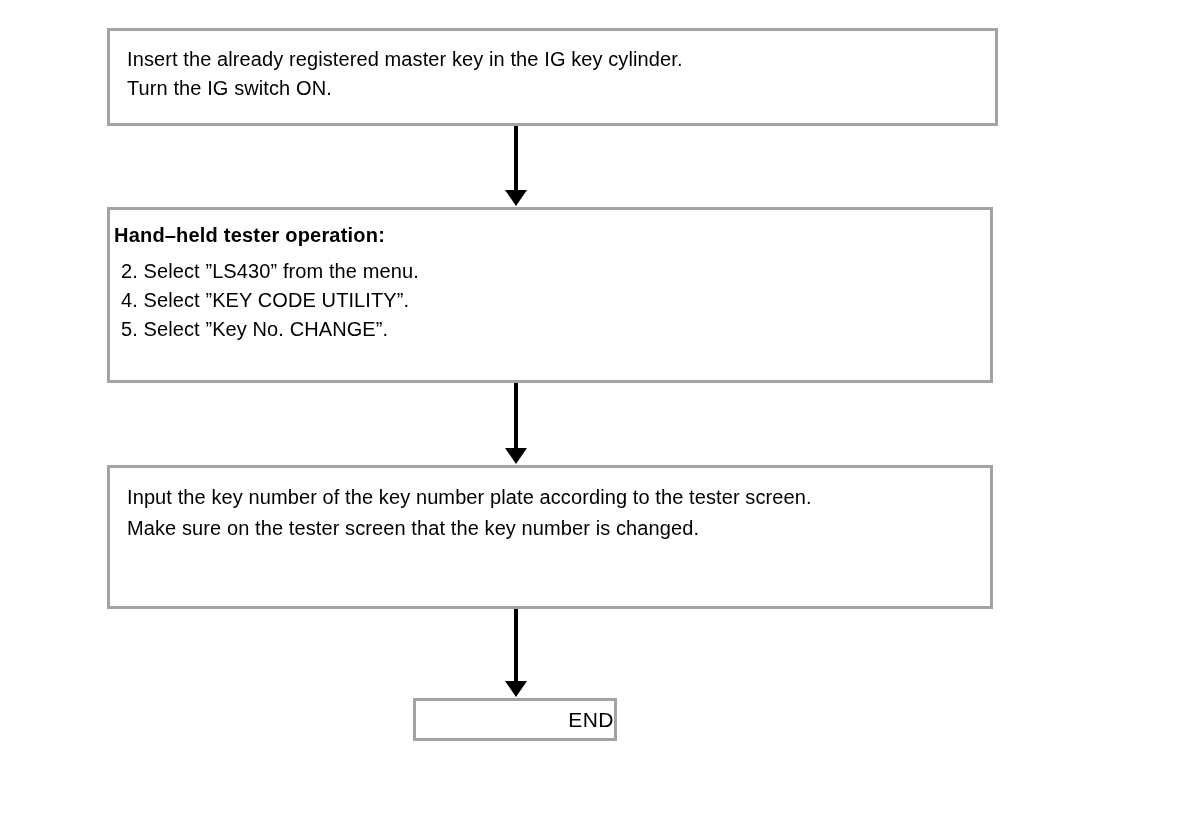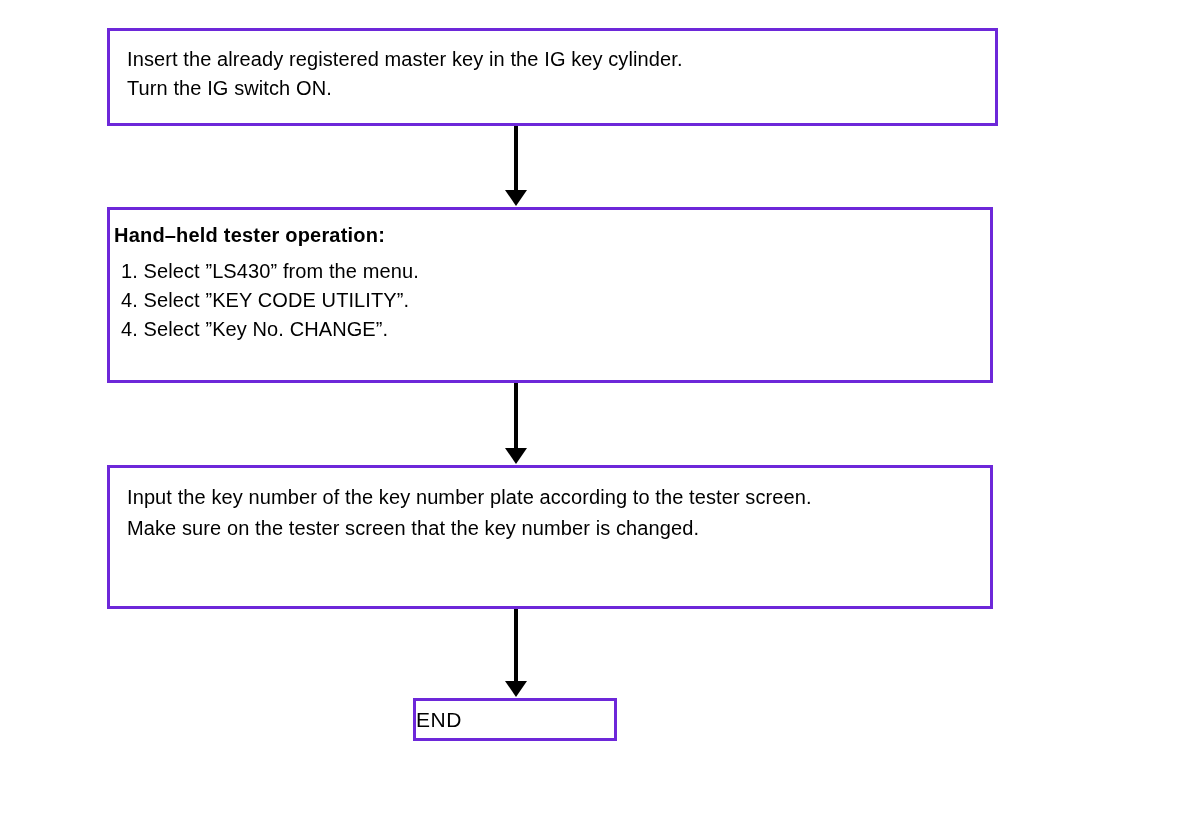--- a/index.html
+++ b/index.html
@@ -18,21 +18,21 @@
 
   .flowchart {
     position: absolute;
     inset: 0;
   }
 
   
   .node {
     position: absolute;
     box-sizing: border-box;
-    border: 3px solid #6d28d9;
+    border: 3px solid #a3a3a3;
     background: #ffffff;
   }
 
   .node-text {
     font-size: 20px;
     line-height: 29px;
     letter-spacing: 0.1px;
     white-space: pre-wrap;
   }
 
@@ -86,21 +86,21 @@
   }
 
   
   #node-end {
     left: 413px;
     top: 698px;
     width: 204px;
     height: 43px;
     display: flex;
     align-items: center;
-    justify-content: flex-start;
+    justify-content: flex-end;
   }
   #node-end .node-text {
     font-size: 21px;
     line-height: 24px;
     letter-spacing: 0.5px;
   }
 
   
   .connector {
     position: absolute;
@@ -148,23 +148,23 @@
   </div>
 
   <div class="connector" id="connector-1-2">
     <div class="shaft"></div>
     <div class="head"></div>
   </div>
 
   <div class="node" id="node-step-2">
     <div class="node-heading">Hand–held tester operation:</div>
     <ul class="ordered-list">
-      <li>1. Select ”LS430” from the menu.</li>
+      <li>2. Select ”LS430” from the menu.</li>
       <li>4. Select ”KEY CODE UTILITY”.</li>
-      <li>4. Select ”Key No. CHANGE”.</li>
+      <li>5. Select ”Key No. CHANGE”.</li>
     </ul>
   </div>
 
   <div class="connector" id="connector-2-3">
     <div class="shaft"></div>
     <div class="head"></div>
   </div>
 
   <div class="node" id="node-step-3">
     <div class="node-text">Input the key number of the key number plate according to the tester screen.

